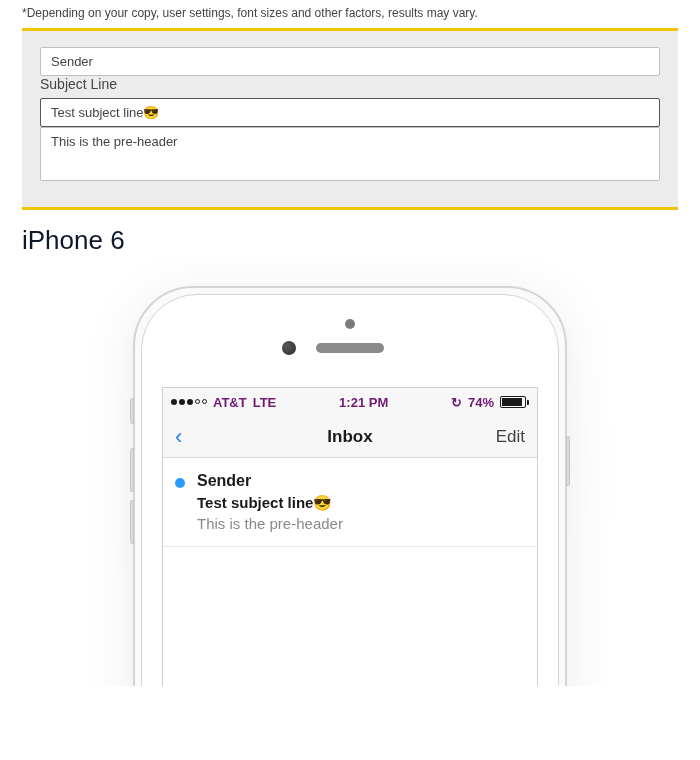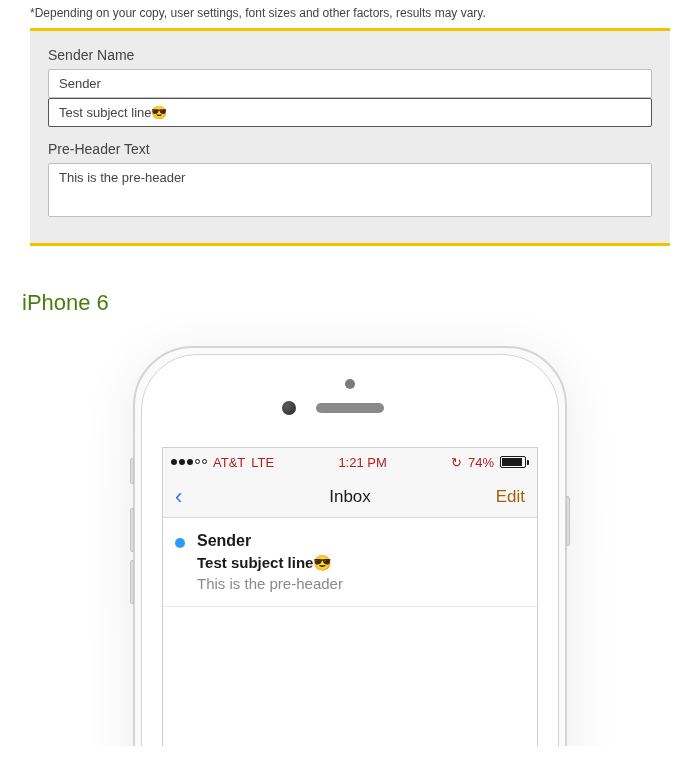--- a/index.html
+++ b/index.html
@@ -2,21 +2,21 @@
 <html><head>
 <meta charset="utf-8">
 <style>
   * { box-sizing: border-box; margin: 0; padding: 0; }
   body {
     font-family: -apple-system, BlinkMacSystemFont, "Segoe UI", Arial, sans-serif;
     width: 700px;
     background: #fff;
     color: #333;
   }
-  .container { padding: 0 30px; }
+  .container { padding: 0 22px; }
   .disclaimer {
     font-size: 12px;
     color: #444;
     padding: 6px 0 8px;
   }
   .form-panel {
     background: #ececec;
     border-top: 3px solid #f0c400;
     border-bottom: 3px solid #f0c400;
     padding: 16px 18px 22px;
@@ -34,24 +34,24 @@
     border: 1px solid #bfbfbf;
     border-radius: 2px;
     padding: 6px 10px;
     font-size: 13px;
     font-family: inherit;
     color: #444;
   }
   .input.active { border-color: #555; }
   .textarea { height: 54px; resize: none; }
   .heading {
-    font-size: 22px;
+    font-size: 26px;
     font-weight: 400;
-    color: #4d7c0f;
-    padding: 44px 22px 0;
+    color: #0f172a;
+    padding: 15px 22px 0;
   }
   
   .phone-stage {
     display: flex;
     justify-content: center;
     padding-top: 30px;
     height: 430px;
     overflow: hidden;
   }
   .phone-shadow {
@@ -117,22 +117,22 @@
     border: 1px solid #cfcfcf;
   }
   .status-bar {
     height: 28px;
     background: #f7f7f7;
     display: flex;
     align-items: center;
     justify-content: space-between;
     padding: 0 8px;
     font-size: 13px;
-    font-weight: 400;
-    color: #b91c1c;
+    font-weight: 700;
+    color: #701a75;
   }
   .status-left, .status-right {
     display: flex; align-items: center; gap: 6px;
   }
   .sig-dots { display: flex; gap: 2px; }
   .sig-dots span {
     width: 6px; height: 6px; border-radius: 50%;
     background: #1a1a1a; display: block;
   }
   .sig-dots span.empty { background: none; border: 1px solid #1a1a1a; width: 5px; height: 5px; }
@@ -154,24 +154,24 @@
     border-bottom: 1px solid #d8d8d8;
     display: flex;
     align-items: center;
     justify-content: space-between;
     padding: 0 12px;
     position: relative;
   }
   .nav-back { color: #2a7df2; font-size: 22px; font-weight: 400; }
   .nav-title {
     position: absolute; left: 0; right: 0; text-align: center;
-    font-size: 17px; font-weight: 400; color: #1a1a1a;
+    font-size: 17px; font-weight: 700; color: #1a1a1a;
     pointer-events: none;
   }
-  .nav-edit { color: #a16207; font-size: 17px; font-weight: 400; }
+  .nav-edit { color: #404040; font-size: 17px; font-weight: 400; }
   .mail-card {
     padding: 14px 16px 14px 34px;
     border-bottom: 1px solid #e9e9e9;
     position: relative;
   }
   .unread-dot {
     position: absolute; left: 12px; top: 20px;
     width: 10px; height: 10px; border-radius: 50%;
     background: #2a9bff;
   }
@@ -179,26 +179,25 @@
   .mail-subject { font-size: 15px; font-weight: 700; color: #1a1a1a; margin-top: 4px; }
   .mail-preview { font-size: 15px; color: #8a8a8a; margin-top: 3px; }
 </style>
 </head>
 <body>
 
 <div class="container">
   <div class="disclaimer">*Depending on your copy, user settings, font sizes and other factors, results may vary.</div>
 
   <div class="form-panel">
-    <div class="label">Sender Name</div>
     <input class="input" type="text" value="Sender" style="">
 
+    <div class="label">Subject Line</div>
     <input class="input active" type="text" value="Test subject line😎" style="">
 
-    <div class="label">Pre-Header Text</div>
     <textarea class="textarea" style="">This is the pre-header</textarea>
   </div>
 </div>
 
 <div class="heading">iPhone 6</div>
 
 <div class="phone-stage">
   <div class="phone-shadow">
     <div class="phone-frame">
     <span class="side-btn mute"></span>

